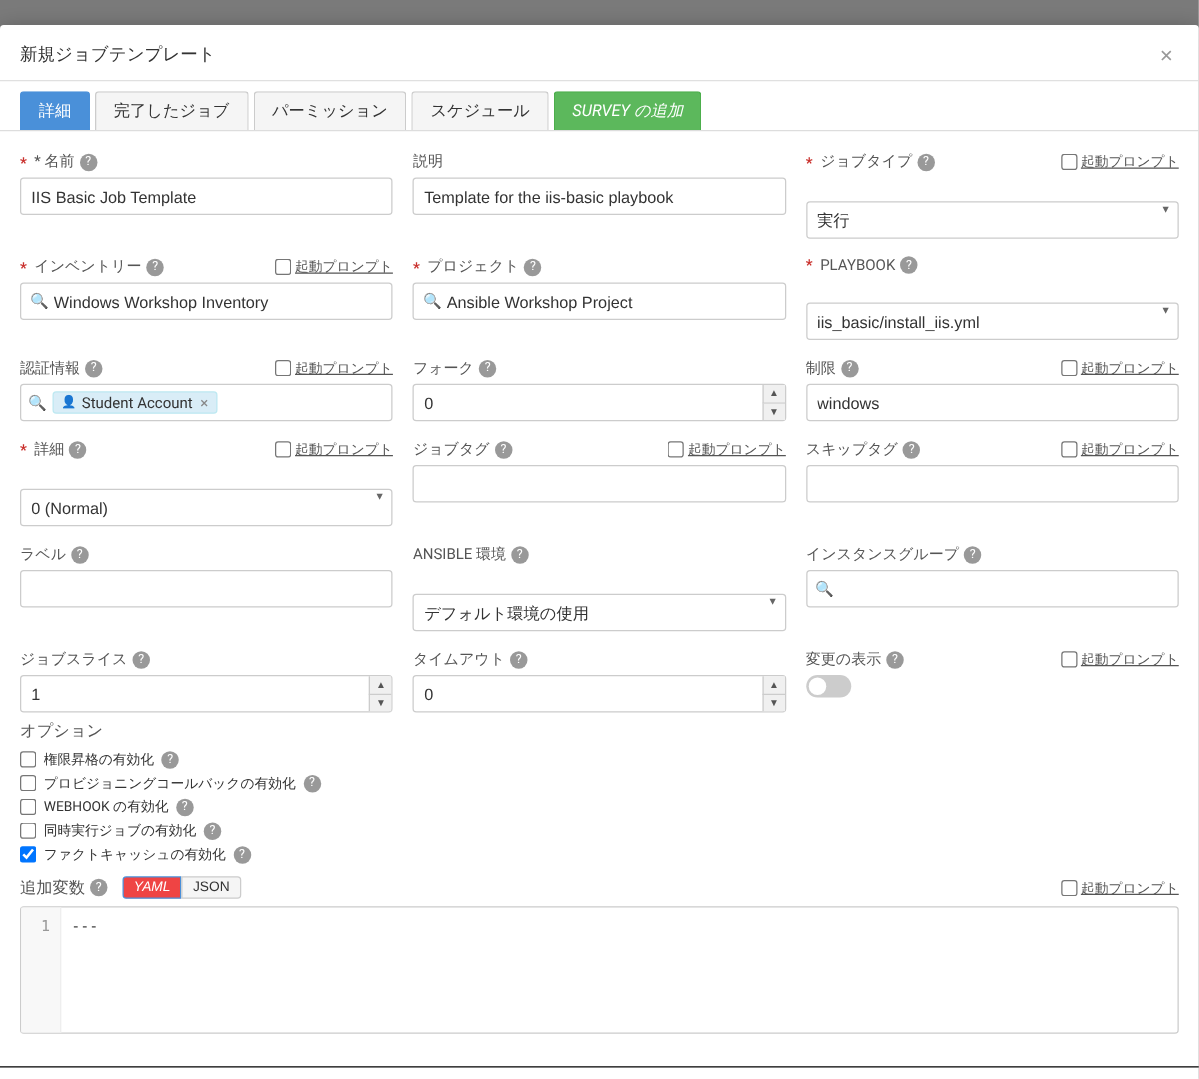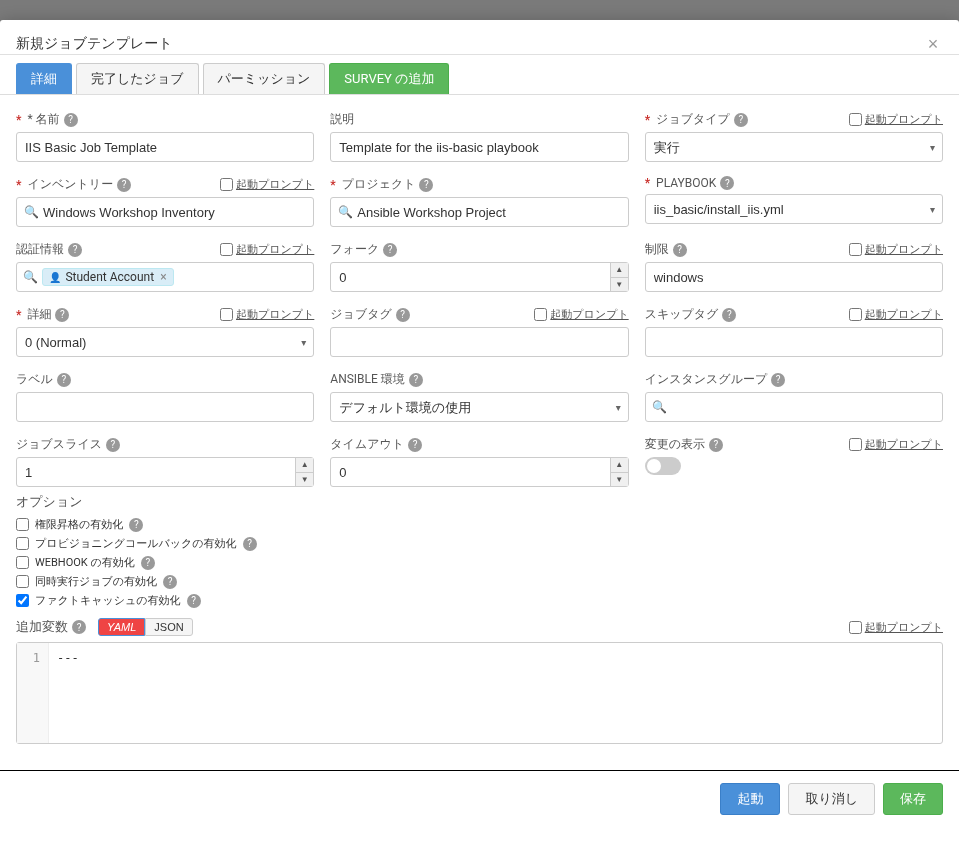--- a/index.html
+++ b/index.html
@@ -20,21 +20,21 @@
     }
     .modal {
       background: #fff;
       width: 959px;
       min-height: 863px;
       position: relative;
       border-radius: 3px;
       box-shadow: 0 4px 20px rgba(0,0,0,0.3);
     }
     .modal-header {
-      padding: 14px 16px 0;
+      padding: 14px 16px 10px;
       border-bottom: 1px solid #e0e0e0;
       display: flex;
       align-items: center;
       justify-content: space-between;
     }
     .modal-title {
       font-size: 14px;
       font-weight: 400;
       color: #333;
     }
@@ -66,20 +66,21 @@
     }
     .tab.active {
       background: #4a90d9;
       color: #fff;
       border-color: #4a90d9;
     }
     .survey-tab {
       background: #5cb85c;
       color: #fff;
       border-color: #4cae4c;
+      font-style: italic;
     }
     .modal-body {
       padding: 16px;
     }
     .form-grid {
       display: grid;
       grid-template-columns: 1fr 1fr 1fr;
       gap: 14px 16px;
     }
     .form-group {
@@ -134,20 +135,21 @@
       background: #fff;
       width: 100%;
       height: 30px;
     }
     .select-wrapper {
       position: relative;
     }
     .select-wrapper select {
       appearance: none;
       padding-right: 24px;
+      margin-top: 19px;
     }
     .select-arrow {
       position: absolute;
       right: 8px;
       top: 50%;
       transform: translateY(-50%);
       pointer-events: none;
       color: #666;
       font-size: 10px;
     }
@@ -368,20 +370,21 @@
 
     <div class="modal-header">
       <span class="modal-title">新規ジョブテンプレート</span>
       <button class="modal-close">×</button>
     </div>
 
     <div class="tabs">
       <div class="tab active">詳細</div>
       <div class="tab">完了したジョブ</div>
       <div class="tab">パーミッション</div>
+      <div class="tab">スケジュール</div>
       <div class="tab survey-tab">SURVEY の追加</div>
     </div>
 
     <div class="modal-body">
       <div class="form-grid">
 
         <div class="form-group">
           <div class="label-row">
             <span class="form-label">
               <span class="required">*</span>

